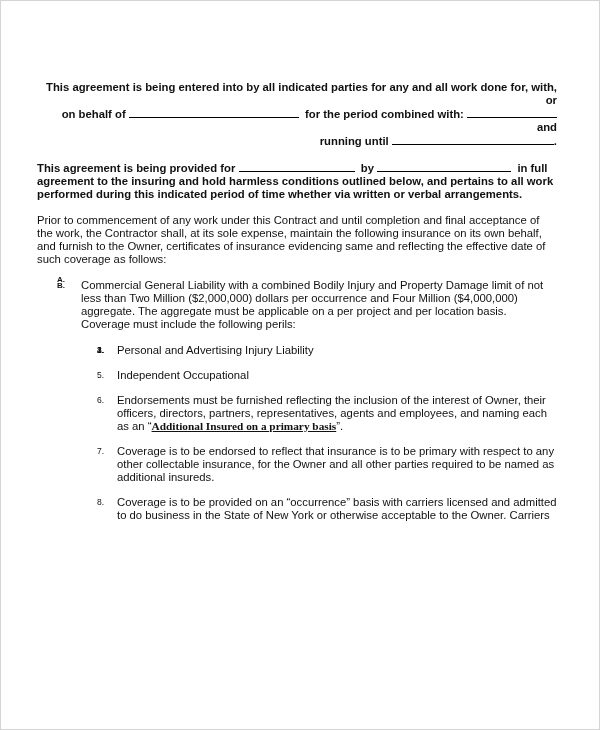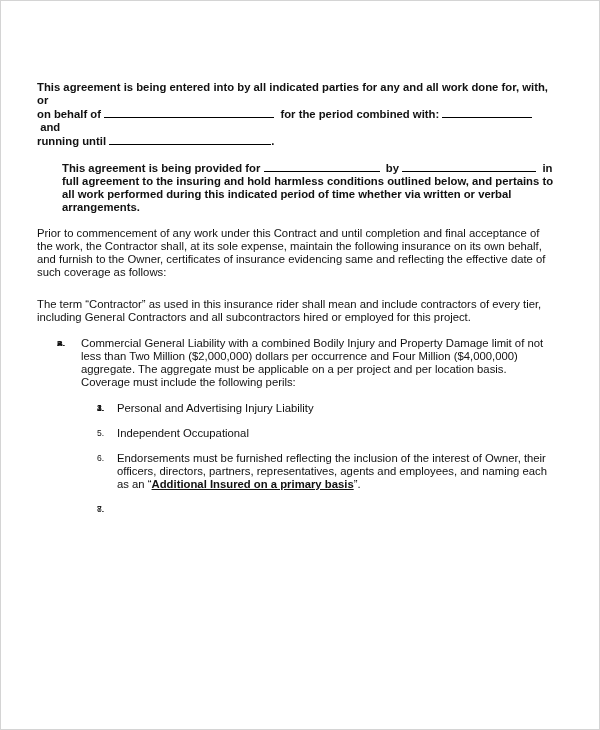--- a/index.html
+++ b/index.html
@@ -11,30 +11,30 @@
     background: #ffffff;
     font-family: "Liberation Sans", sans-serif;
     font-size: 11.3px;
     line-height: 13px;
     color: #111111;
   }
   .content { position: absolute; left: 36px; top: 80px; width: 520px; }
   p { margin: 0; }
   .bold { font-weight: bold; }
   .blank { display: inline-block; border-bottom: 1px solid #000; height: 10px; vertical-align: baseline; }
-  .para1 { margin-bottom: 13px; }
-  .para2 { margin-bottom: 13px; margin-left: 25px; }
-  .para3 { margin-bottom: 19px; }
+  .para1 { margin-bottom: 13px; text-align: right; }
+  .para2 { margin-bottom: 13px; }
+  .para3 { margin-bottom: 7px; }
   .para4 { margin-bottom: 13px; }
   .alpha-item { position: relative; padding-left: 44px; margin-bottom: 13px; }
   .alpha-marker { position: absolute; left: 20px; top: 0; font-size: 8px; font-weight: bold; }
   .num-list { margin-left: 44px; }
   .num-item { position: relative; padding-left: 36px; margin-bottom: 12px; }
   .num-marker { position: absolute; left: 16px; top: 0; font-size: 8.5px; }
-  .emph { font-weight: bold; text-decoration: underline; }
+  .emph { font-weight: bold; text-decoration: underline; font-family: Liberation Serif, serif; }
 </style>
 </head>
 <body>
 
 <div class="page">
   <div class="content">
 
     <p class="bold para1">
       <span>This agreement is being entered into by all indicated parties for any and all work done for, with, or</span><br>
       <span>on behalf of</span>
@@ -50,21 +50,20 @@
       <span>This agreement is being provided for</span>
       <span class="blank" style="width:116px"></span>
       &nbsp;<span>by</span>
       <span class="blank" style="width:134px"></span>
       &nbsp;<span>in full</span>
       <span>agreement to the insuring and hold harmless conditions outlined below, and pertains to all work performed during this indicated period of time whether via written or verbal arrangements.</span>
     </p>
 
     <p class="para3">Prior to commencement of any work under this Contract and until completion and final acceptance of the work, the Contractor shall, at its sole expense, maintain the following insurance on its own behalf, and furnish to the Owner, certificates of insurance evidencing same and reflecting the effective date of such coverage as follows:</p>
 
-    <p class="para4">The term “Contractor” as used in this insurance rider shall mean and include contractors of every tier, including General Contractors and all subcontractors hired or employed for this project.</p>
 
     <div class="alpha-item">
       <span class="alpha-marker">A.</span>
     </div>
 
     <div class="alpha-item">
       <span class="alpha-marker">B.</span>
       <span>Commercial General Liability with a combined Bodily Injury and Property Damage limit of not less than Two Million ($2,000,000) dollars per occurrence and Four Million ($4,000,000) aggregate. The aggregate must be applicable on a per project and per location basis.  Coverage must include the following perils:</span>
     </div>
 
@@ -85,20 +84,22 @@
       <div class="num-item">
         <span class="num-marker">5.</span>
         <span>Independent Occupational</span>
       </div>
       <div class="num-item">
         <span class="num-marker">6.</span>
         <span>Endorsements must be furnished reflecting the inclusion of the interest of Owner, their officers, directors, partners, representatives, agents and employees, and naming each as an “</span><span class="emph">Additional Insured on a primary basis</span><span>”.</span>
       </div>
       <div class="num-item">
         <span class="num-marker">7.</span>
+        <span>Coverage is to be endorsed to reflect that insurance is to be primary with respect to any other collectable insurance, for the Owner and all other parties required to be named as additional insureds.</span>
       </div>
       <div class="num-item">
         <span class="num-marker">8.</span>
+        <span>Coverage is to be provided on an “occurrence” basis with carriers licensed and admitted to do business in the State of New York or otherwise acceptable to the Owner.  Carriers</span>
       </div>
     </div>
 
   </div>
 </div>
 
 </body></html>

